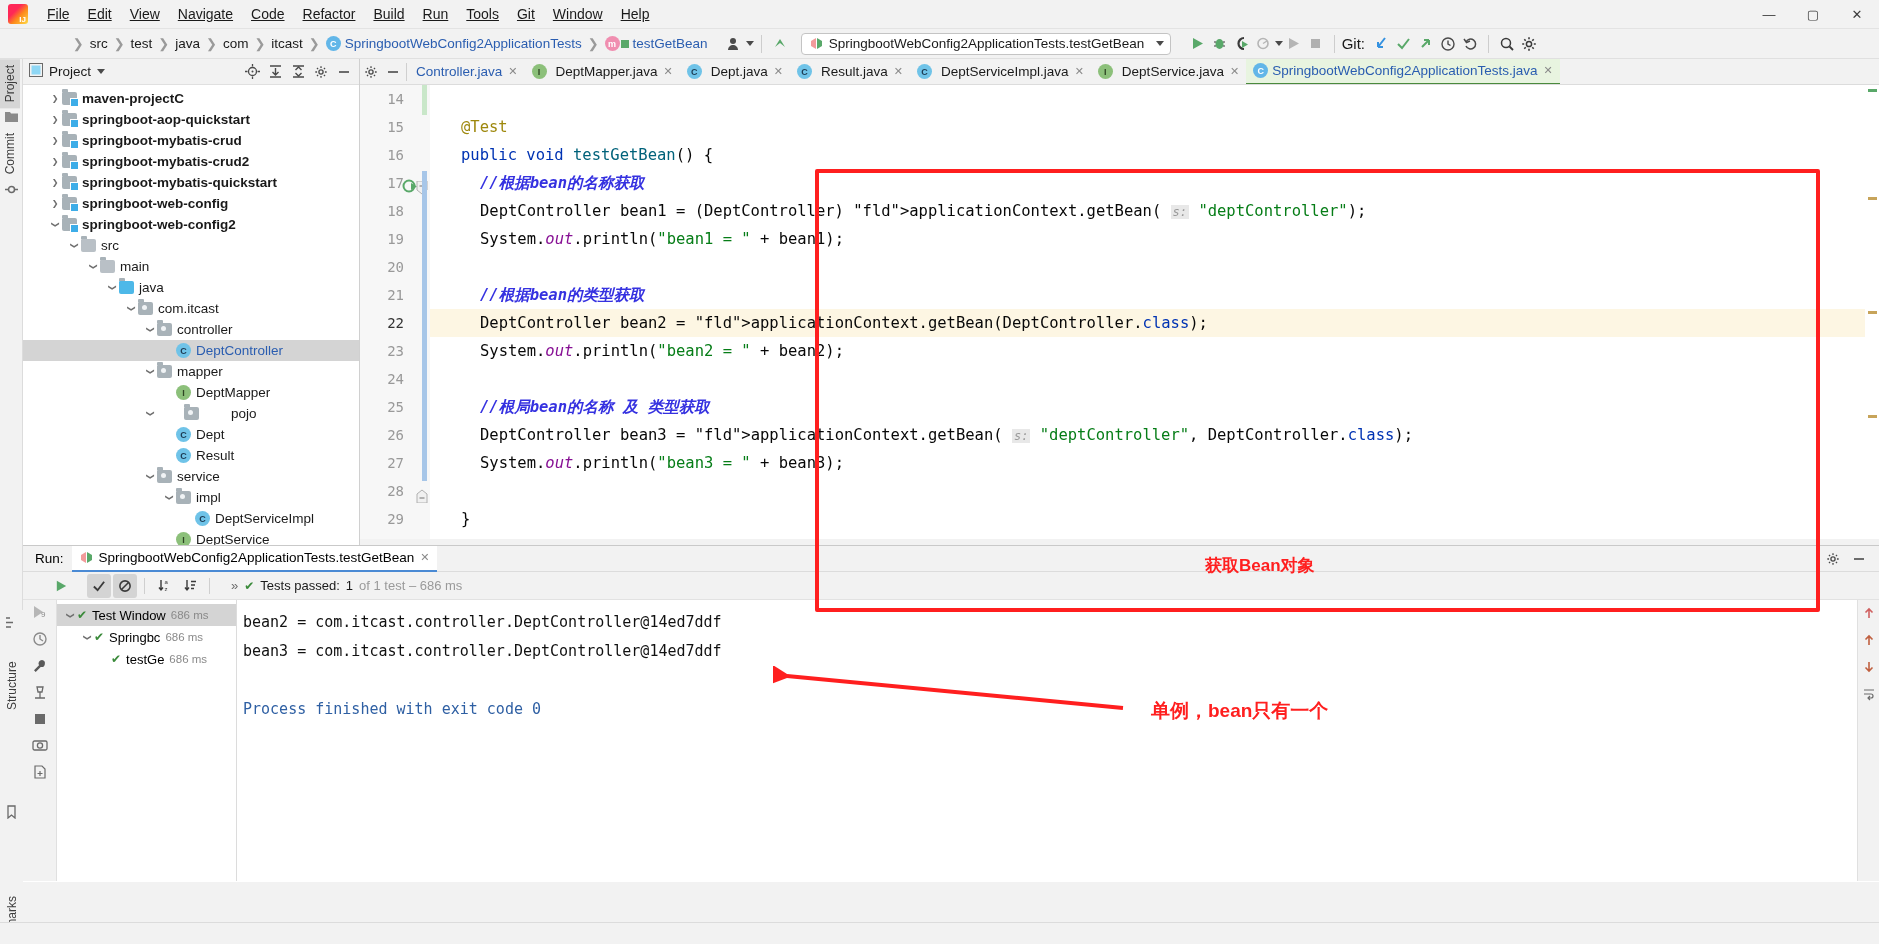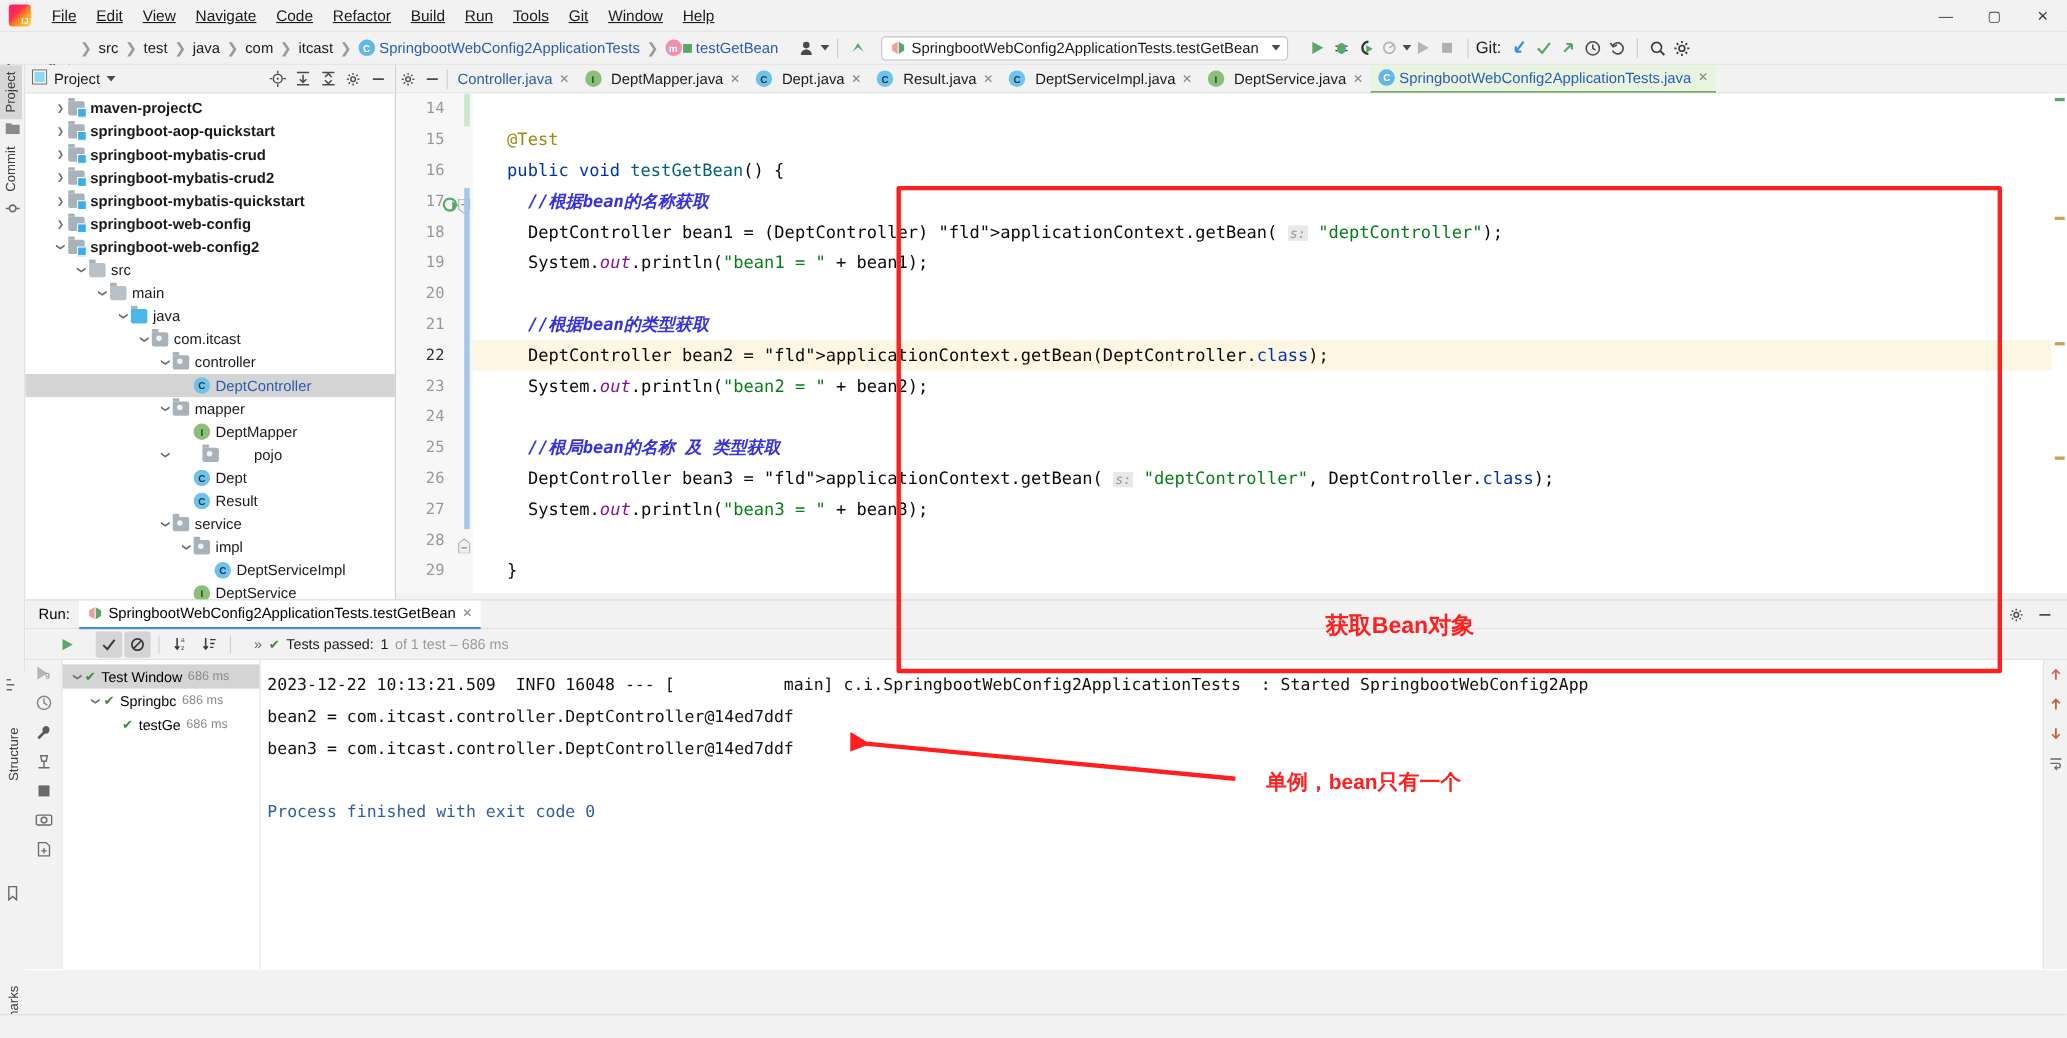--- a/index.html
+++ b/index.html
@@ -168,21 +168,21 @@
   .str { color:#067d17; }
   .cmt { color:#3531e0; font-style:italic; font-weight:bold; }
   .ann { color:#9e880d; }
   .hint { background:#e8e8e8; color:#999; font-size:12px; font-style:italic; padding:0 2px;}
 
   .redbox {
     position:absolute; left:455px; top:110px; width:1005px; height:443px;
     border:4px solid #ff1f1f; border-radius:2px; pointer-events:none; z-index:40;
   }
   .red-note {
-    position:absolute; color:#ff1f1f; font-size:21px; font-weight:bold; z-index:41;
+    position:absolute; color:#ff1f1f; font-size:17px; font-weight:bold; z-index:41;
     font-family:"Liberation Sans", sans-serif;
   }
 
   
   .runpanel {
     position:absolute; left:23px; top:545px; width:1856px; height:337px;
     background:#fff; border-top:1px solid #c9c9c9;
   }
   .run-head {
     height:26px; background:#f2f2f2; display:flex; align-items:center; gap:8px;
@@ -826,21 +826,20 @@
           </div>
           <div class="tt-row" style="padding-left: 40px;">
             <span class="twisty "></span>
             <span class="check" style="margin-right: 5px;">✔</span>
             <span>testGe</span>
             <span class="tt-time">686 ms</span>
           </div>
         </div>
 
       <div class="console" id="console-output">
-          <div class="conline">2023-12-22 10:13:21.509  INFO 16048 --- [           main] c.i.SpringbootWebConfig2ApplicationTests  : Started SpringbootWebConfig2App</div>
           <div class="conline">bean2 = com.itcast.controller.DeptController@14ed7ddf</div>
           <div class="conline">bean3 = com.itcast.controller.DeptController@14ed7ddf</div>
           <div class="conline"></div>
           <div class="conline blue">Process finished with exit code 0</div>
         </div>
 
       <div class="run-right-strip">
         <div>
           <svg width="14" height="14" viewBox="0 0 14 14">
               <path d="M7 12V3M3.5 6.5L7 3l3.5 3.5" stroke="#d06060" stroke-width="1.6" fill="none"></path>

